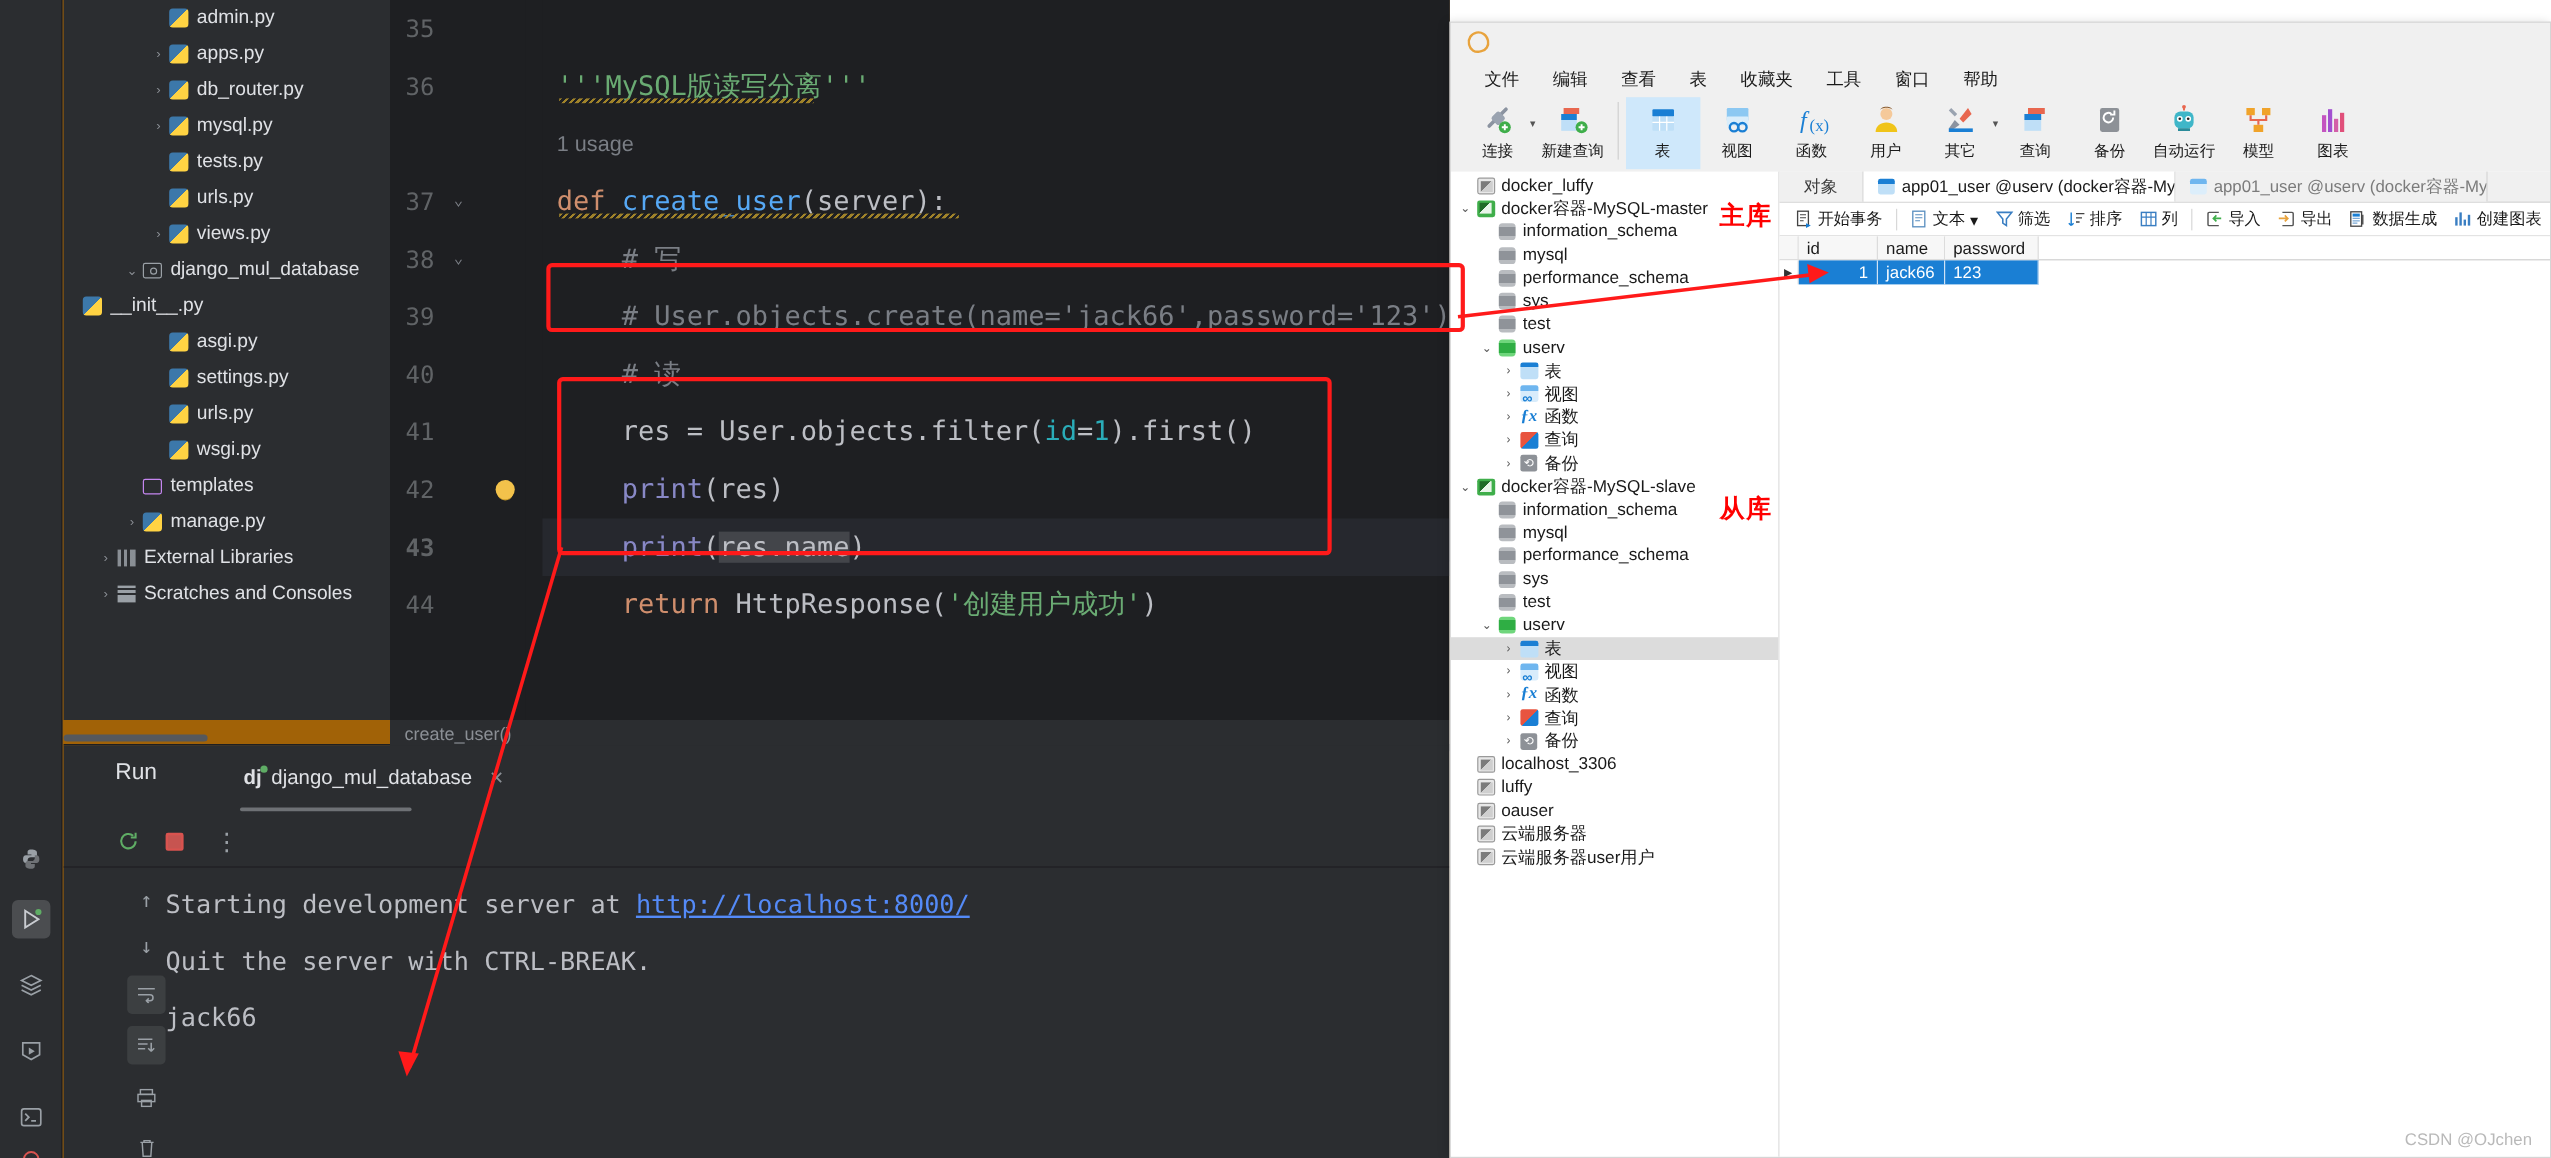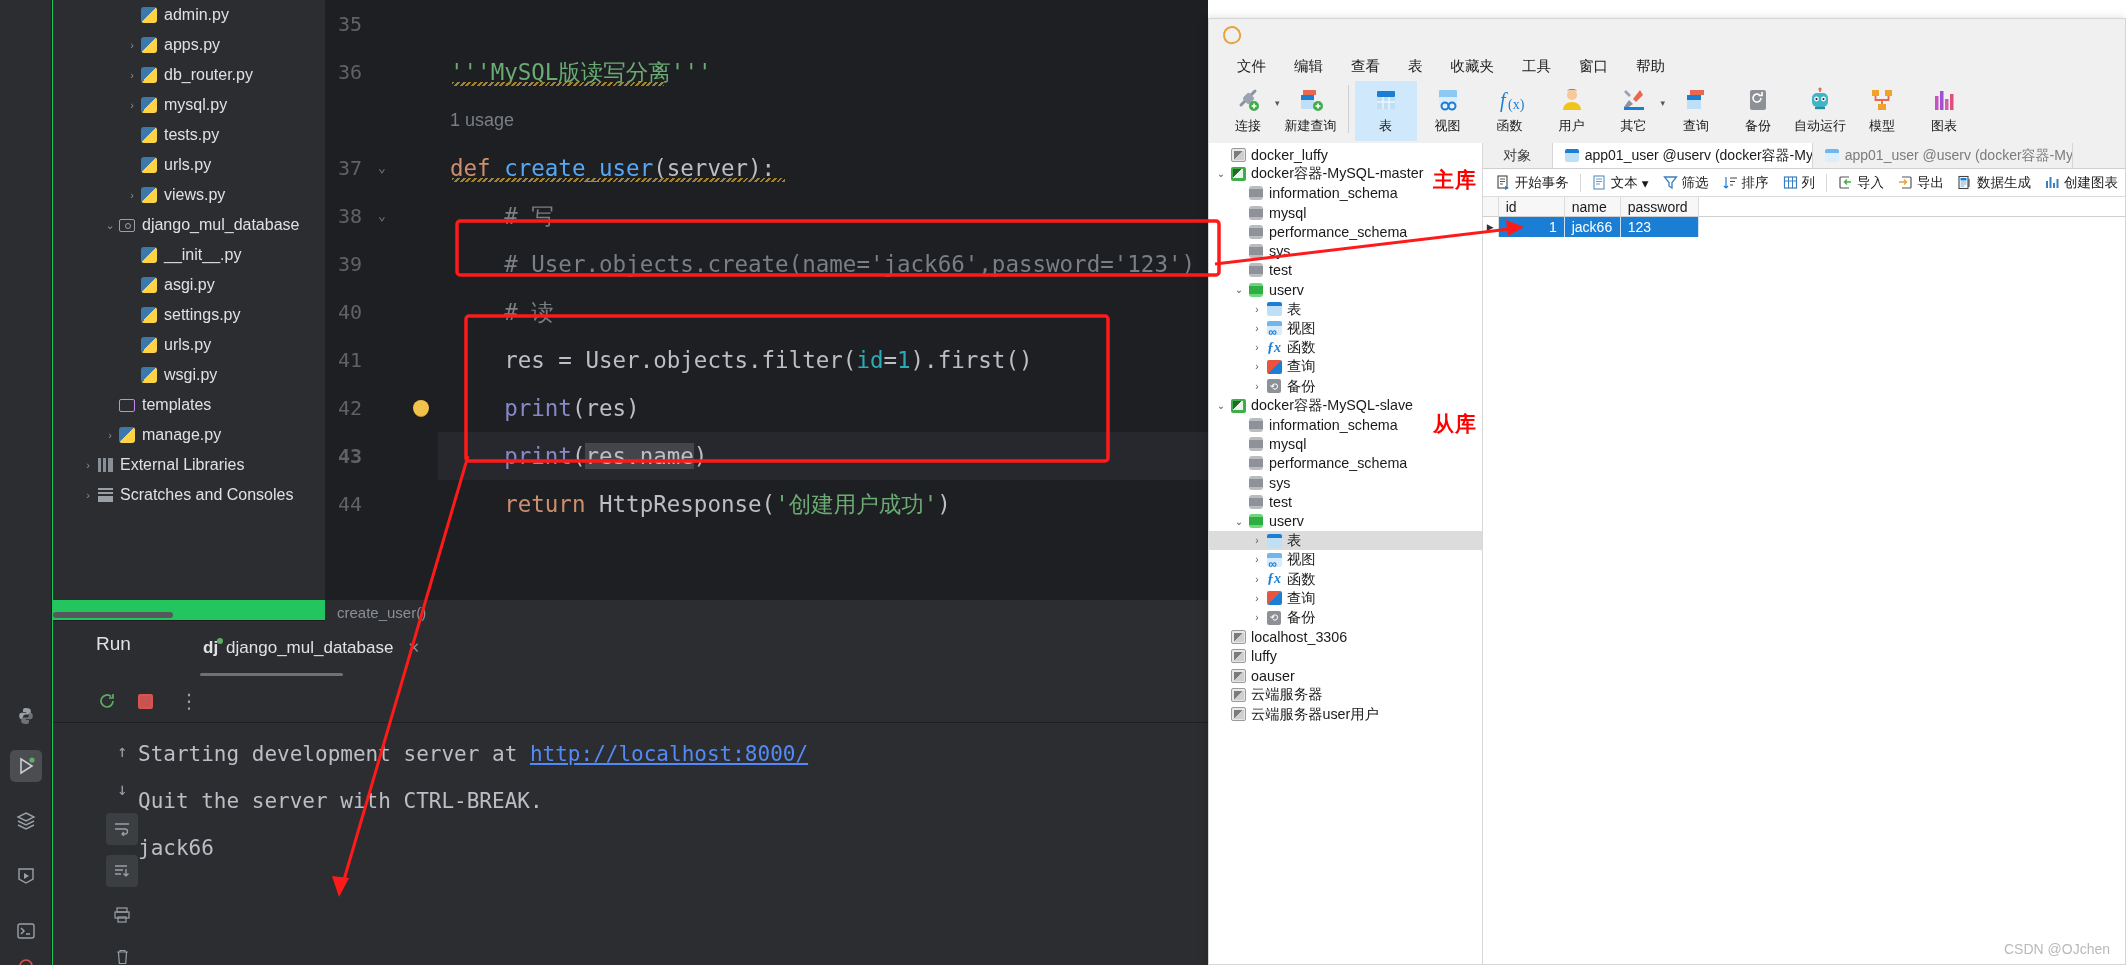--- a/index.html
+++ b/index.html
@@ -8,21 +8,21 @@
     background: #ffffff;
     font-family: "Liberation Sans", sans-serif;
     overflow: hidden;
   }
   #root { position: relative; width: 2126px; height: 965px; background:#ffffff; }
 
   
   .ide {
     position: absolute; left: 0; top: 0;
     width: 1208px; height: 965px;
-    background: #22c55e;
+    background: #a16207;
     color: #bcbec4;
     font-family: "DejaVu Sans Mono", monospace;
   }
   .ide-left-strip {
     position:absolute; left:0; top:0; width:52px; height:965px;
     background:#2b2d30; border-right:1px solid #1e1f22;
   }
   .strip-icon {
     position:absolute; left:10px; width:32px; height:32px;
     display:flex; align-items:center; justify-content:center;
@@ -60,21 +60,21 @@
   .scratch-ico{width:15px;height:14px;background:
       linear-gradient(to bottom,#9aa0a6 0 2px,transparent 2px 4px,#9aa0a6 4px 6px,transparent 6px 8px,#9aa0a6 8px 10px);}
 
   
   .editor-wrap {
     position:absolute; left:325px; top:0; width:883px; height:600px; background:#1e1f22;
   }
   .gutter {
     position:absolute; left:0; top:0; width:113px; height:600px; background:#1e1f22;
   }
-  .code-area { position:absolute; left:113px; top:0; right:0; height:468px; background:#1e1f22; }
+  .code-area { position:absolute; left:127px; top:0; right:0; height:468px; background:#1e1f22; }
   .cl {
     position:absolute; left:0; height:48px; line-height:48px;
     font-family:"DejaVu Sans Mono", monospace; font-size:22.5px; white-space:pre;
   }
   .lnum {
     position:absolute; right:76px; height:48px; line-height:48px;
     font-family:"DejaVu Sans Mono", monospace; font-size:20px; color:#606366;
     text-align:right; width:60px;
   }
   .fold {
@@ -326,21 +326,21 @@
           </span>
           <span>views.py</span>
         </div>
         <div class="tree-row" style="padding-left: 50px;">
           <span class="arrow">⌄</span>
           <span class="tico">
             <span class="folder-pkg"></span>
           </span>
           <span>django_mul_database</span>
         </div>
-        <div class="tree-row" style="padding-left: 72px;">
+        <div class="tree-row" style="">
           <span class="arrow"></span>
           <span class="tico">
             <span class="pyico"></span>
           </span>
           <span>__init__.py</span>
         </div>
         <div class="tree-row" style="padding-left: 72px;">
           <span class="arrow"></span>
           <span class="tico">
             <span class="pyico"></span>

